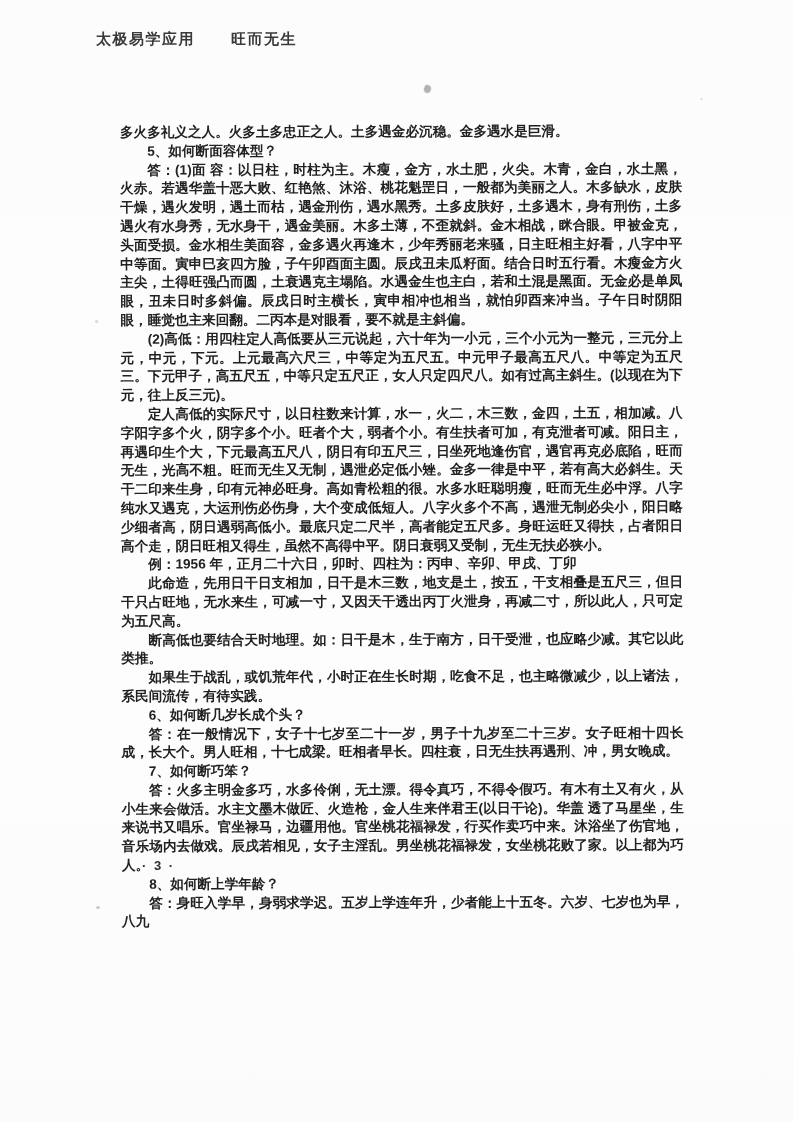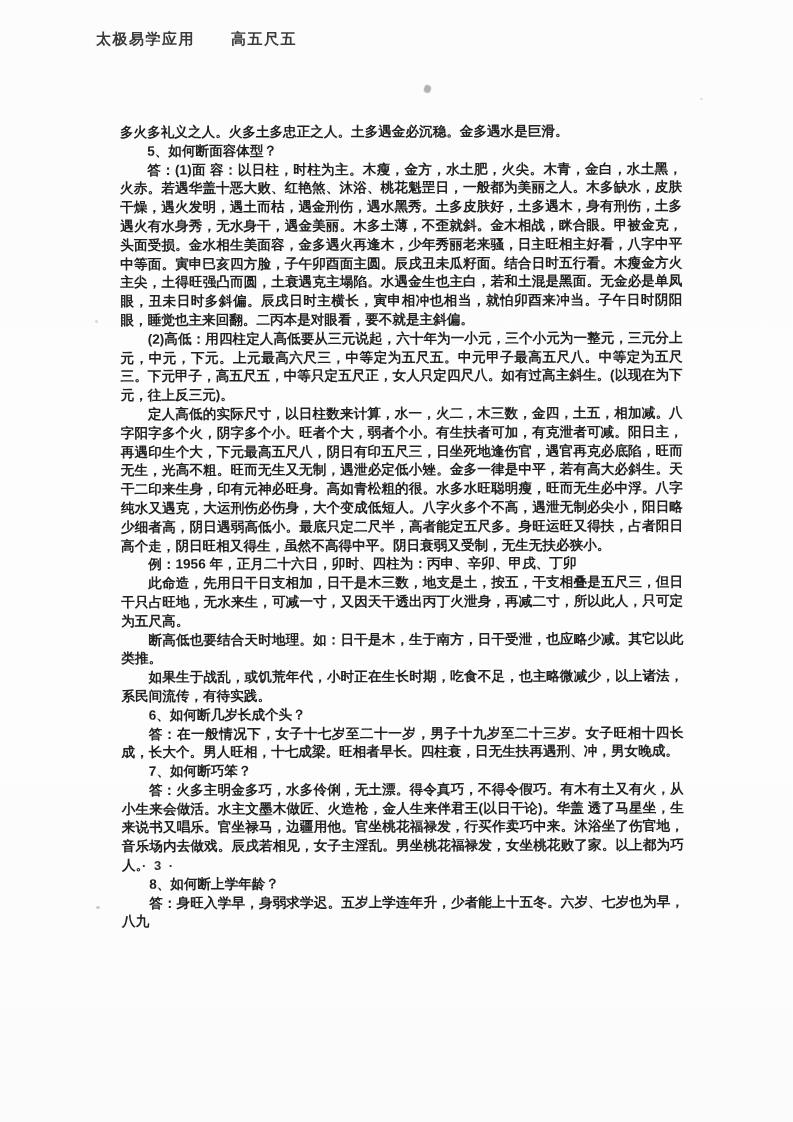--- a/index.html
+++ b/index.html
@@ -61,21 +61,21 @@
   .smudge.s3{left:95px;top:320px;width:3px;height:3px;opacity:.25;}
   .smudge.s4{left:700px;top:98px;width:3px;height:2px;opacity:.2;}
 </style>
 </head>
 <body>
 
 <div class="page">
 
   <div class="header">
     <span>太极易学应用</span>
-    <span>高五尺五</span>
+    <span>旺而无生</span>
   </div>
 
   <span class="smudge s1"></span>
   <span class="smudge s2"></span>
   <span class="smudge s3"></span>
   <span class="smudge s4"></span>
 
   <div class="body-text" id="body-text">
       <p class="para">多火多礼义之人。火多土多忠正之人。土多遇金必沉稳。金多遇水是巨滑。</p>
       <p class="para indent">5、如何断面容体型？</p>

